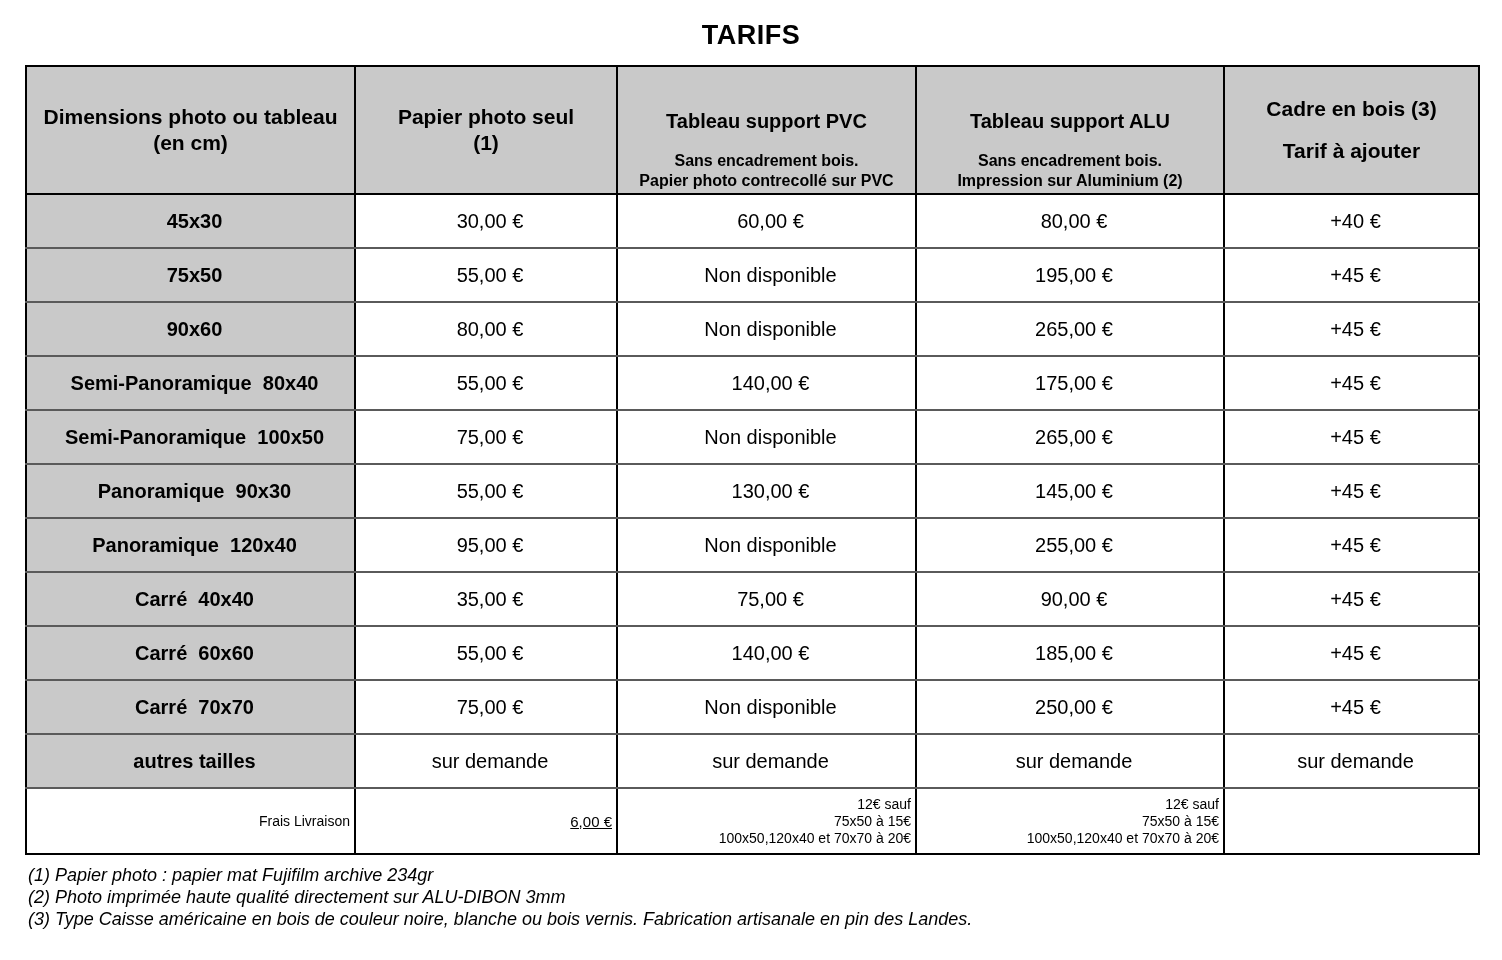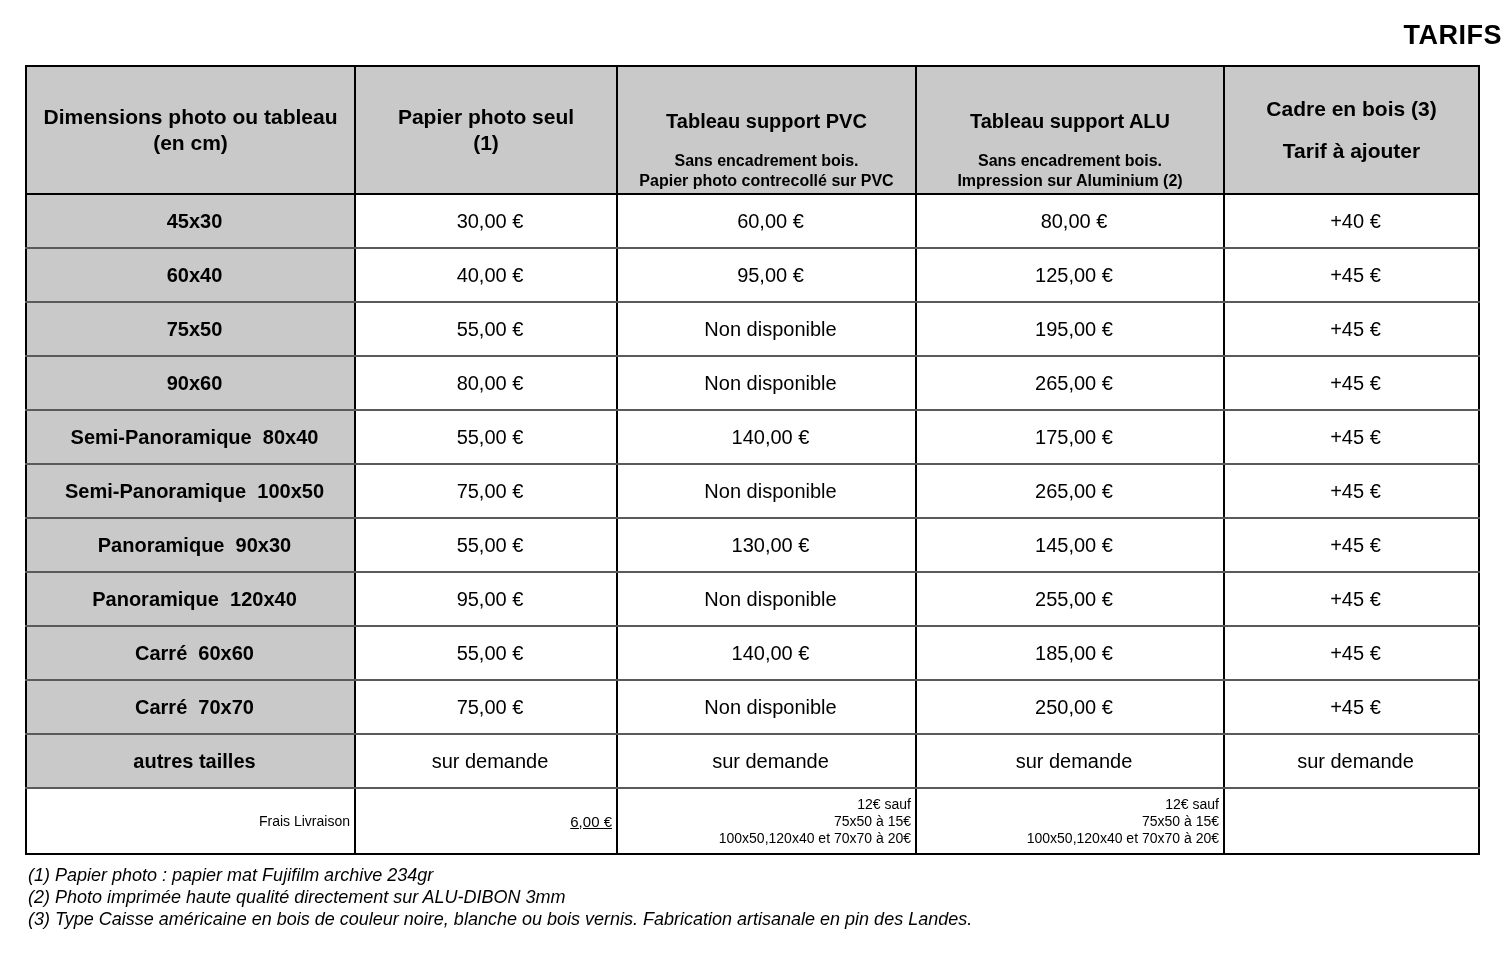--- a/index.html
+++ b/index.html
@@ -5,21 +5,21 @@
   html,body{margin:0;padding:0;}
   body{
     width:1502px;height:960px;
     background:#ffffff;
     font-family:"Liberation Sans", sans-serif;
     color:#000000;
     -webkit-font-smoothing:antialiased;
   }
   .page-title{
     margin:20px 0 14px 0;
-    text-align:right;
+    text-align:center;
     font-size:27px;
     font-weight:bold;
     letter-spacing:0.5px;
   }
   table.tarifs{
     border-collapse:collapse;
     table-layout:fixed;
     margin-left:25px;
     width:1453px;
   }
@@ -106,27 +106,20 @@
   </thead>
   <tbody>
     <tr class="datarow">
       <td class="rowlabel">45x30</td>
       <td>30,00 €</td>
       <td>60,00 €</td>
       <td>80,00 €</td>
       <td>+40 €</td>
     </tr>
     <tr class="datarow">
-      <td class="rowlabel">60x40</td>
-      <td>40,00 €</td>
-      <td>95,00 €</td>
-      <td>125,00 €</td>
-      <td>+45 €</td>
-    </tr>
-    <tr class="datarow">
       <td class="rowlabel">75x50</td>
       <td>55,00 €</td>
       <td>Non disponible</td>
       <td>195,00 €</td>
       <td>+45 €</td>
     </tr>
     <tr class="datarow">
       <td class="rowlabel">90x60</td>
       <td>80,00 €</td>
       <td>Non disponible</td>
@@ -152,20 +145,27 @@
       <td>55,00 €</td>
       <td>130,00 €</td>
       <td>145,00 €</td>
       <td>+45 €</td>
     </tr>
     <tr class="datarow">
       <td class="rowlabel">Panoramique  120x40</td>
       <td>95,00 €</td>
       <td>Non disponible</td>
       <td>255,00 €</td>
+      <td>+45 €</td>
+    </tr>
+    <tr class="datarow">
+      <td class="rowlabel">Carré  40x40</td>
+      <td>35,00 €</td>
+      <td>75,00 €</td>
+      <td>90,00 €</td>
       <td>+45 €</td>
     </tr>
     <tr class="datarow">
       <td class="rowlabel">Carré  60x60</td>
       <td>55,00 €</td>
       <td>140,00 €</td>
       <td>185,00 €</td>
       <td>+45 €</td>
     </tr>
     <tr class="datarow">

